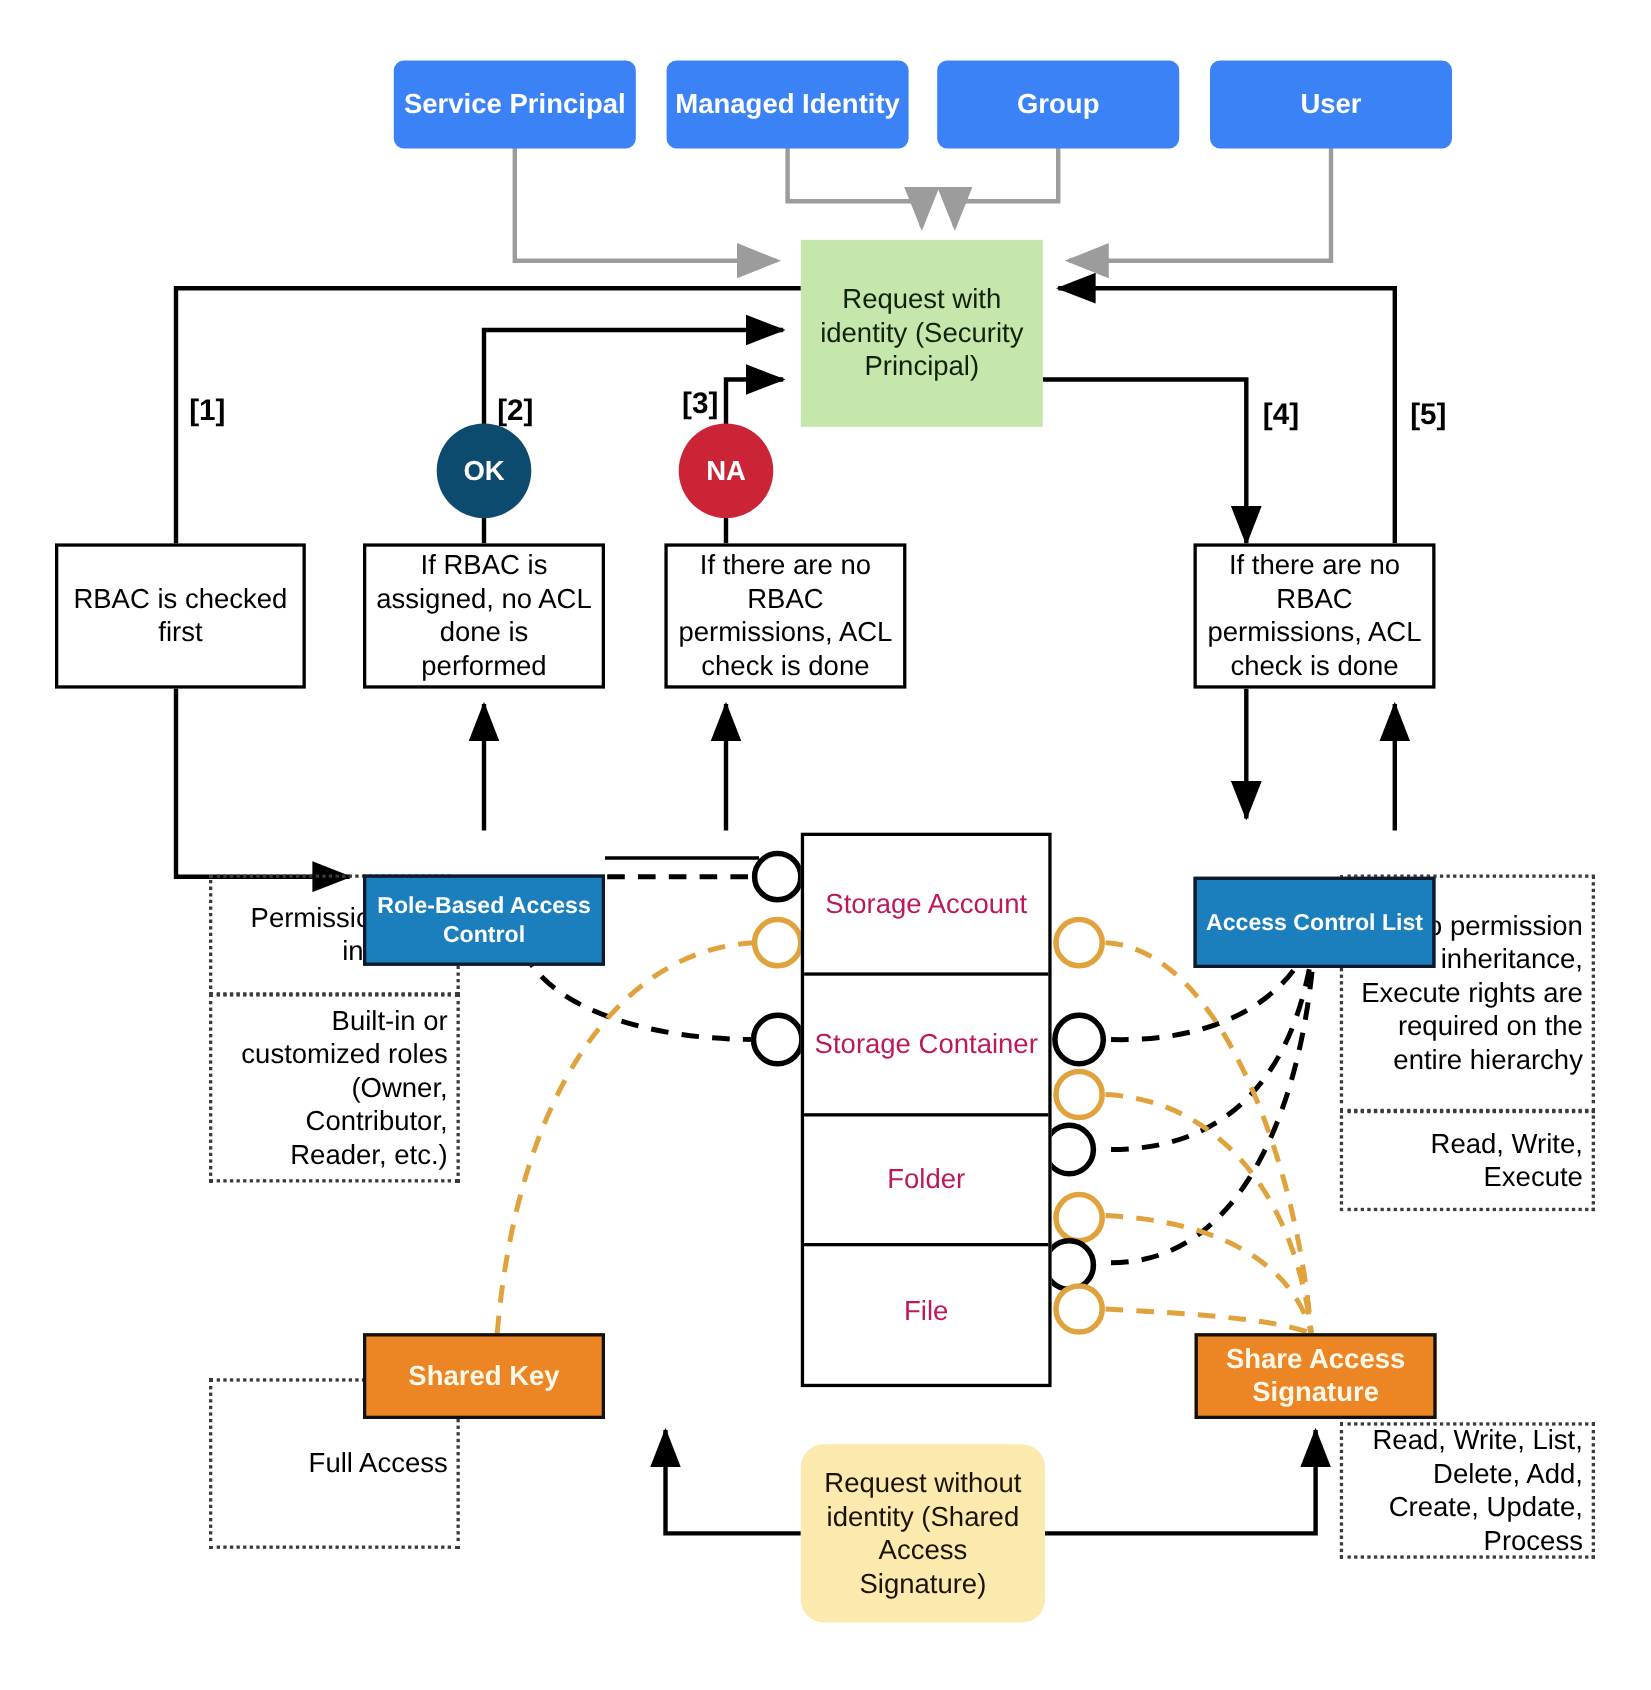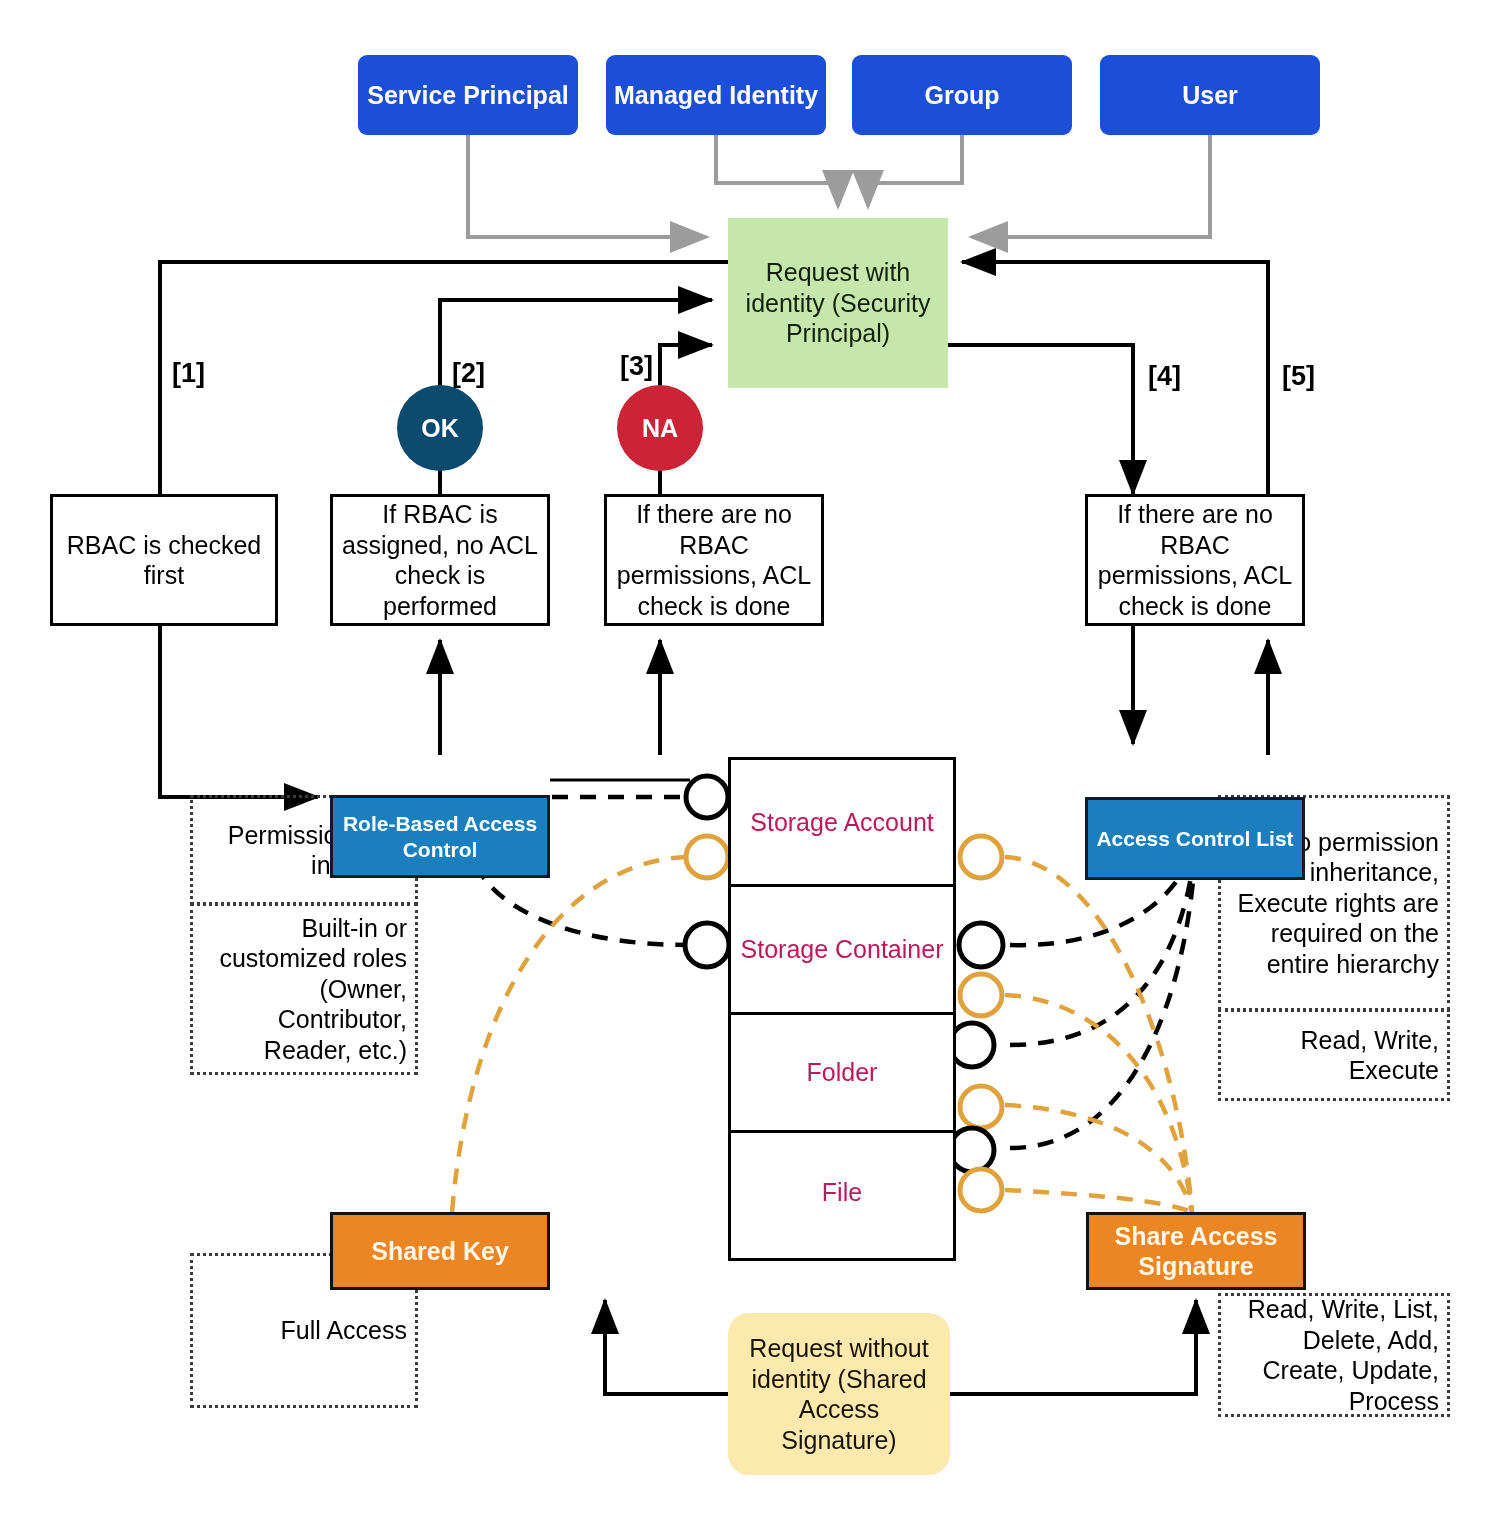--- a/index.html
+++ b/index.html
@@ -27,21 +27,21 @@
   .node {
     position: absolute;
     box-sizing: border-box;
     display: flex;
     align-items: center;
     justify-content: center;
     text-align: center;
     line-height: 1.22;
   }
   .identity-box {
-    background: #1d4ed8;
+    background: #3b82f6;
     border-radius: 9px;
     color: #ffffff;
     font-weight: bold;
     font-size: 25px;
   }
   .request-green {
     background: #c5e7ab;
     color: #11210a;
     font-size: 25px;
     padding: 4px 10px;
@@ -238,21 +238,21 @@
     <span>OK</span>
   </div>
   <div class="node badge badge-na" style="left:617px; top:385px; width:86px; height:86px;">
     <span>NA</span>
   </div>
 
   <div class="node white-box" style="left:50px; top:494px; width:228px; height:132px;">
     <span>RBAC is checked first</span>
   </div>
   <div class="node white-box" style="left:330px; top:494px; width:220px; height:132px;">
-    <span>If RBAC is assigned, no ACL check is performed</span>
+    <span>If RBAC is assigned, no ACL done is performed</span>
   </div>
   <div class="node white-box" style="left:604px; top:494px; width:220px; height:132px;">
     <span>If there are no RBAC permissions, ACL check is done</span>
   </div>
   <div class="node white-box" style="left:1085px; top:494px; width:220px; height:132px;">
     <span>If there are no RBAC permissions, ACL check is done</span>
   </div>
 
   <div class="node dotted-note" style="left:190px; top:795px; width:228px; height:110px;">
     <span>Permissions are inherited</span>

